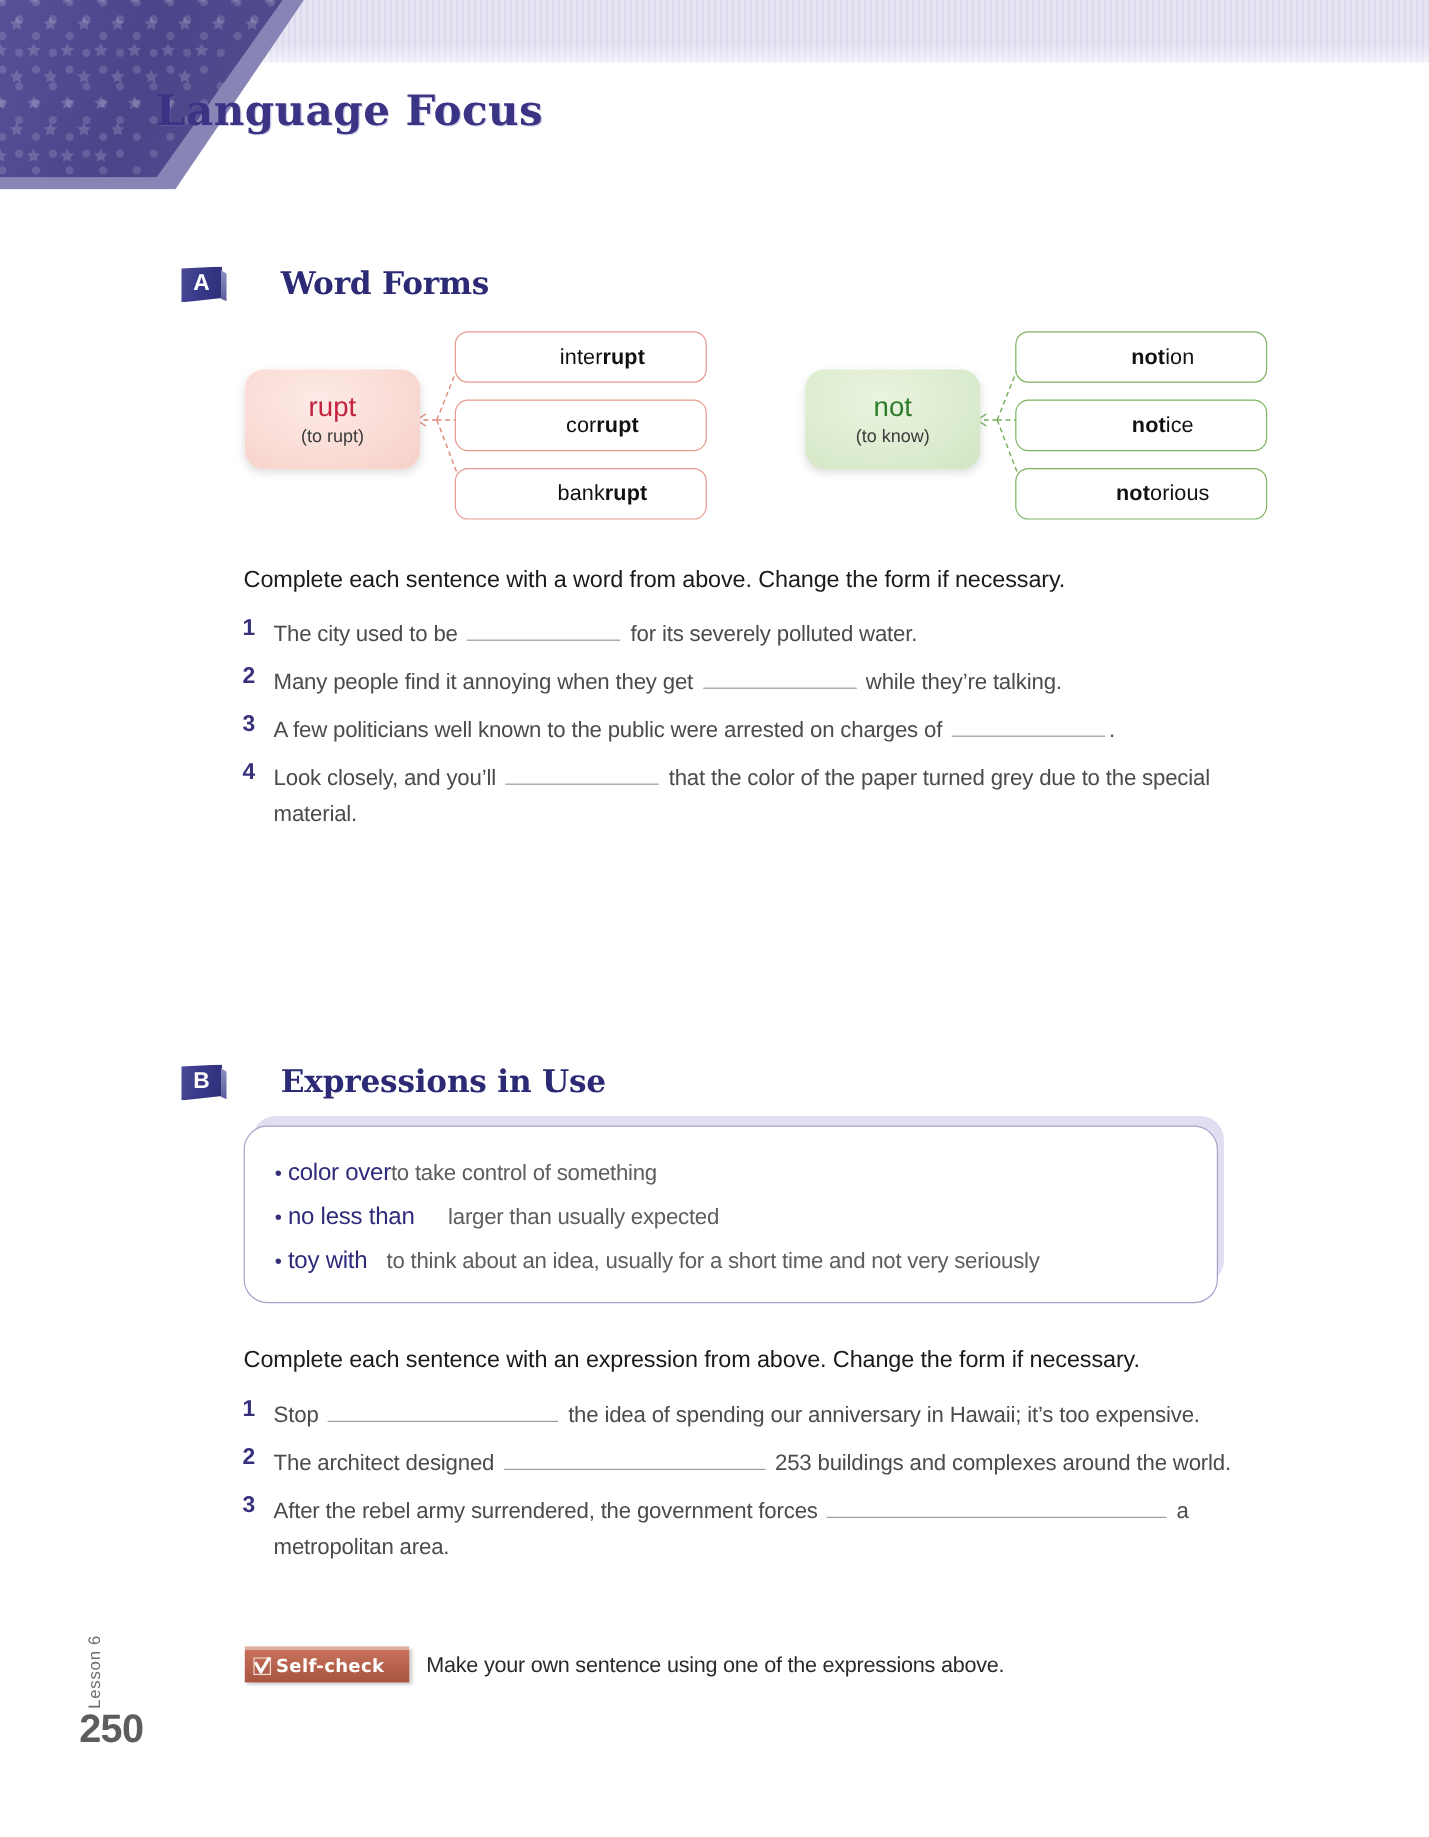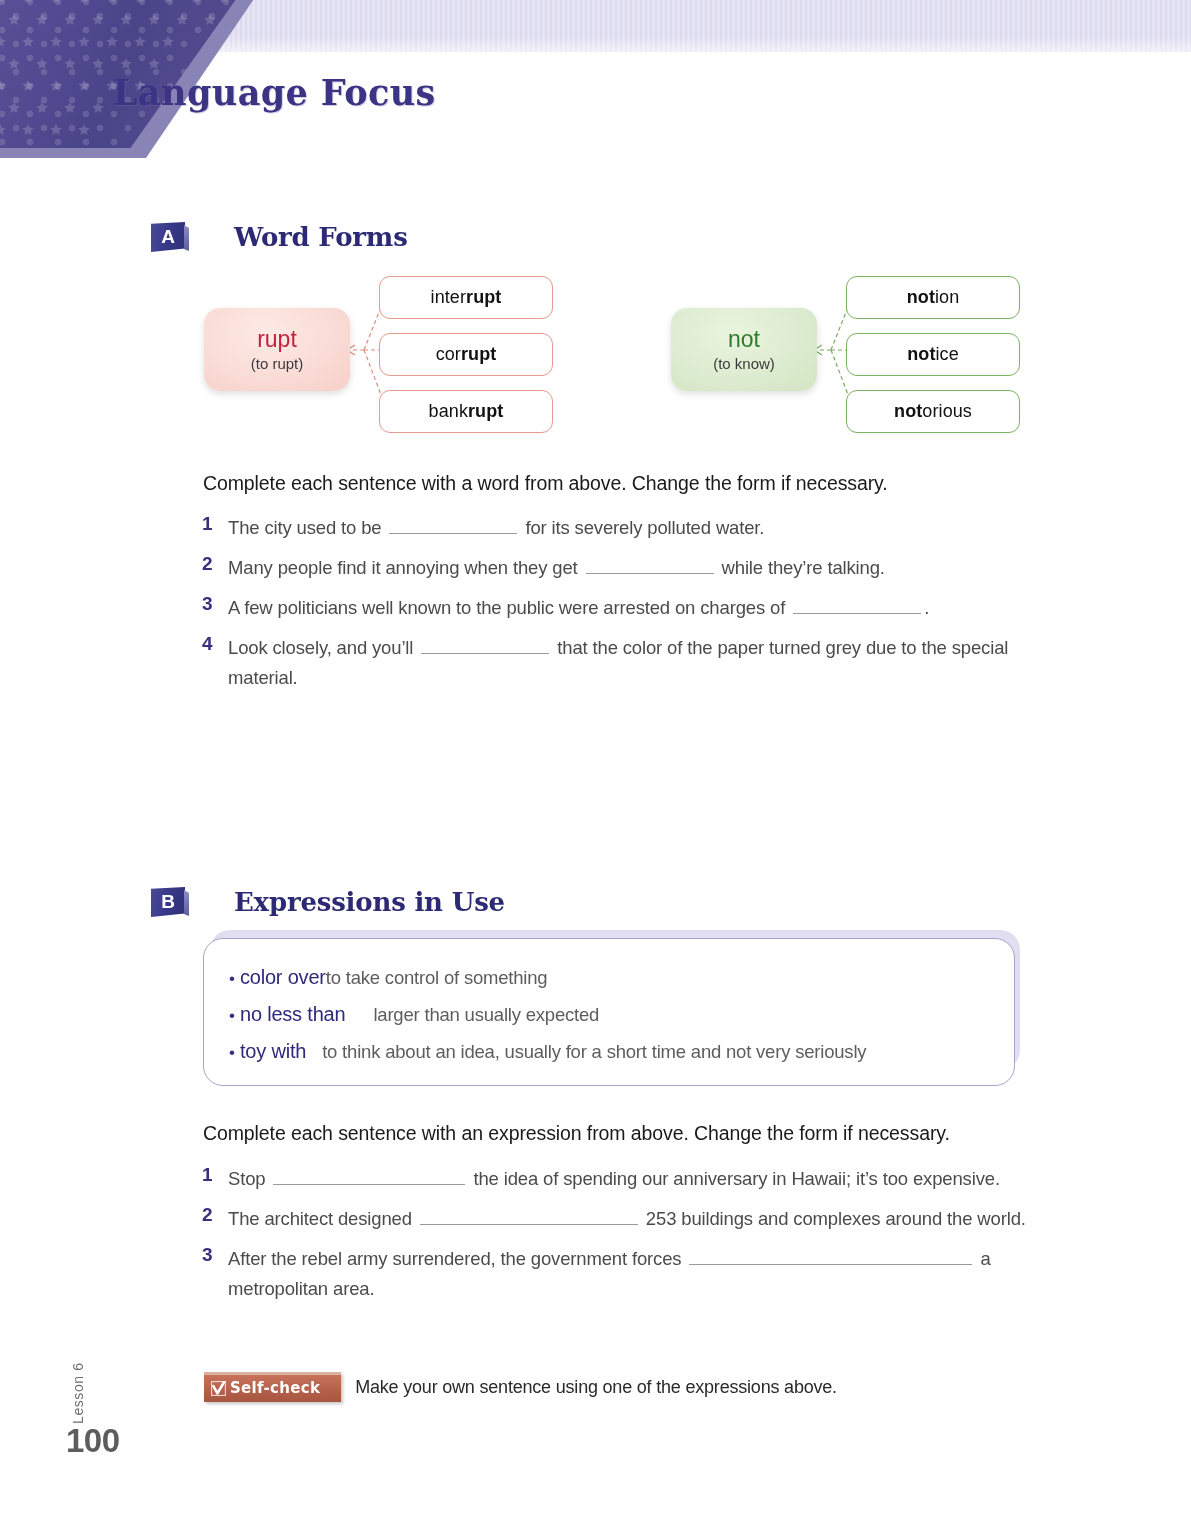--- a/index.html
+++ b/index.html
@@ -62,21 +62,21 @@
   .star-overlay {
     position: absolute;
     left: -40px; top: -12px;
     width: 284px; height: 160px;
     clip-path: polygon(0 0, 100% 0, 60% 100%, 0 100%);
     pointer-events: none;
   }
 
   .page-title {
     position: absolute;
-    left: 113px;
+    left: 130px;
     top: 72px;
     font-family: "DejaVu Serif", serif;
     font-size: 35px;
     font-weight: bold;
     color: #3b3383;
     letter-spacing: 0.4px;
     text-shadow: 1px 1px 0 rgba(120,115,180,0.35);
   }
 
   
@@ -162,20 +162,21 @@
     width: 172px;
     height: 41px;
     border-radius: 11px;
     background: #ffffff;
     display: flex;
     align-items: center;
     justify-content: center;
     font-size: 18px;
     color: #111111;
     letter-spacing: 0.1px;
+    padding-left: 36px;
   }
   .leaf-box.pink { border: 1.4px solid #e79a8e; }
   .leaf-box.green { border: 1.4px solid #7cb35f; }
   .leaf-box b { font-weight: bold; }
 
   .connector { position: absolute; overflow: visible; }
 
   
   .instruction {
     font-size: 19.5px;
@@ -525,13 +526,13 @@
         <rect x="0.6" y="0.6" width="13.8" height="13.8" fill="none" stroke="#f2dcd4" stroke-width="1.1"></rect>
         <path d="M2.4,5.2 L6.4,12.4 L13.2,0.8" fill="none" stroke="#ffffff" stroke-width="2.6" stroke-linecap="round" stroke-linejoin="round"></path>
       </svg>
     </span>
     <span class="selfcheck-label">Self-check</span>
   </div>
   <div class="selfcheck-text">Make your own sentence using one of the expressions above.</div>
 </div>
 
 <div class="lesson-label" style="left:86px; top:1408px;">Lesson 6</div>
-<div class="page-num" style="left:66px; top:1422px;">100</div>
+<div class="page-num" style="left:66px; top:1422px;">250</div>
 
 </body></html>

